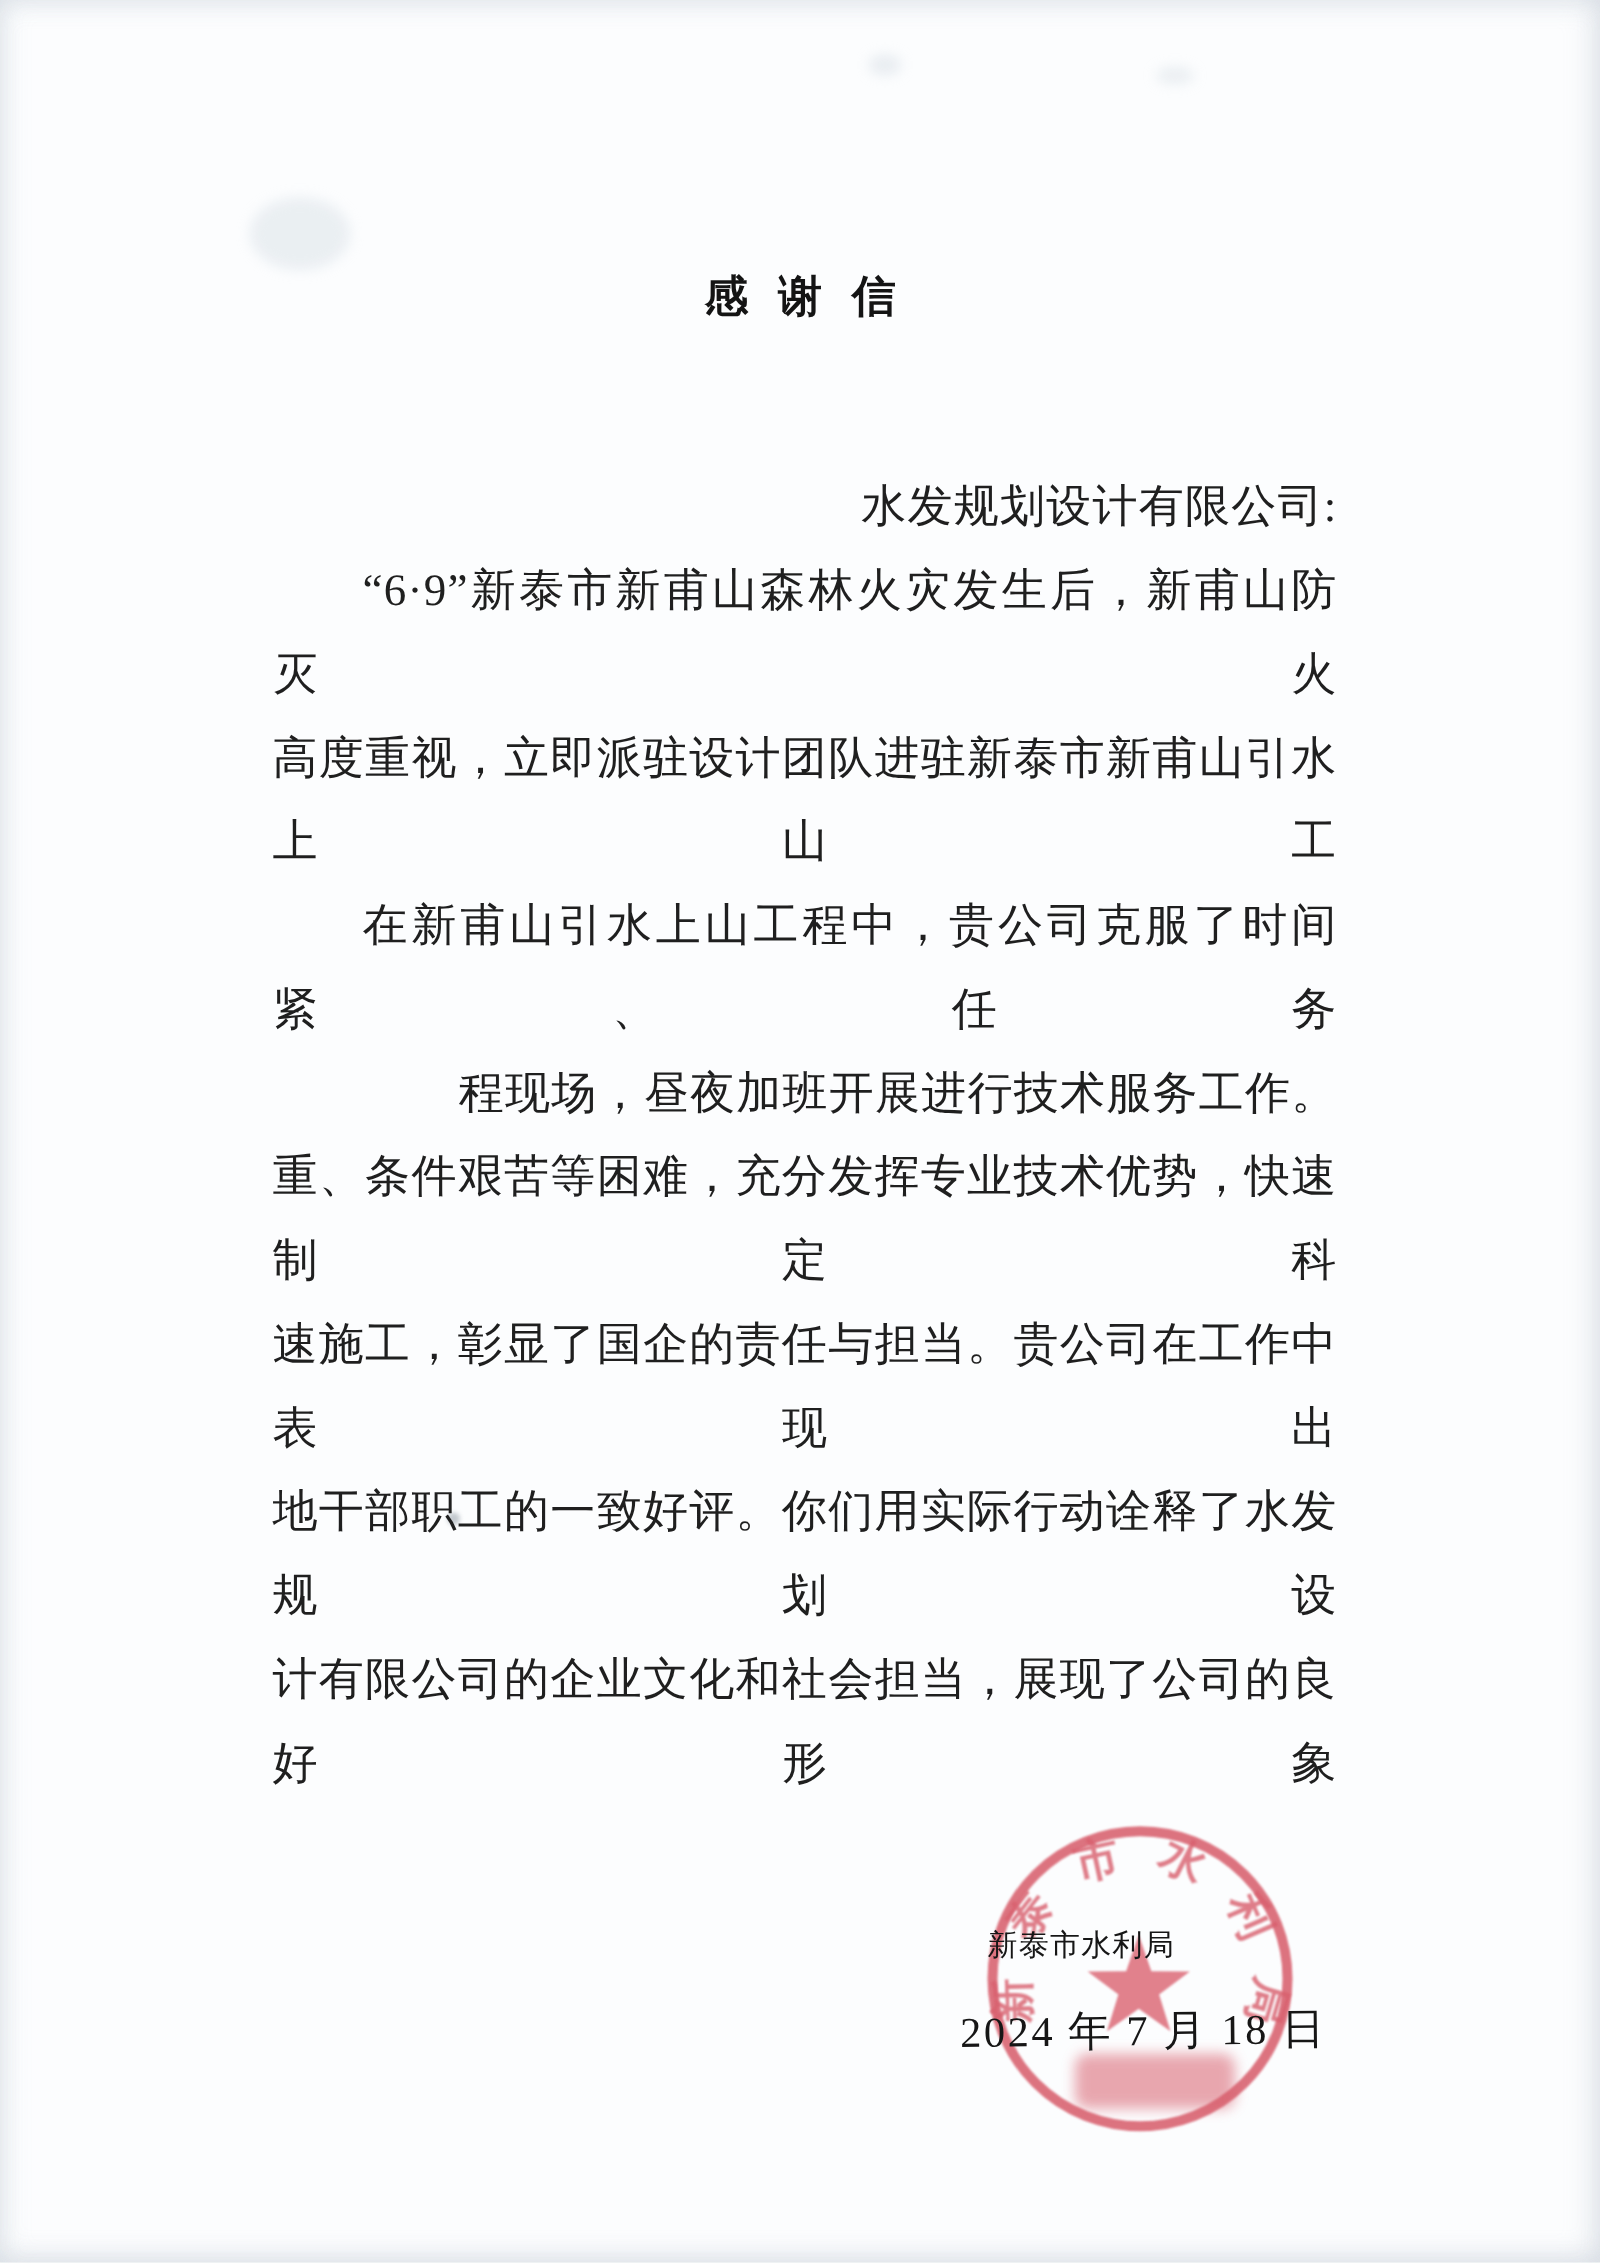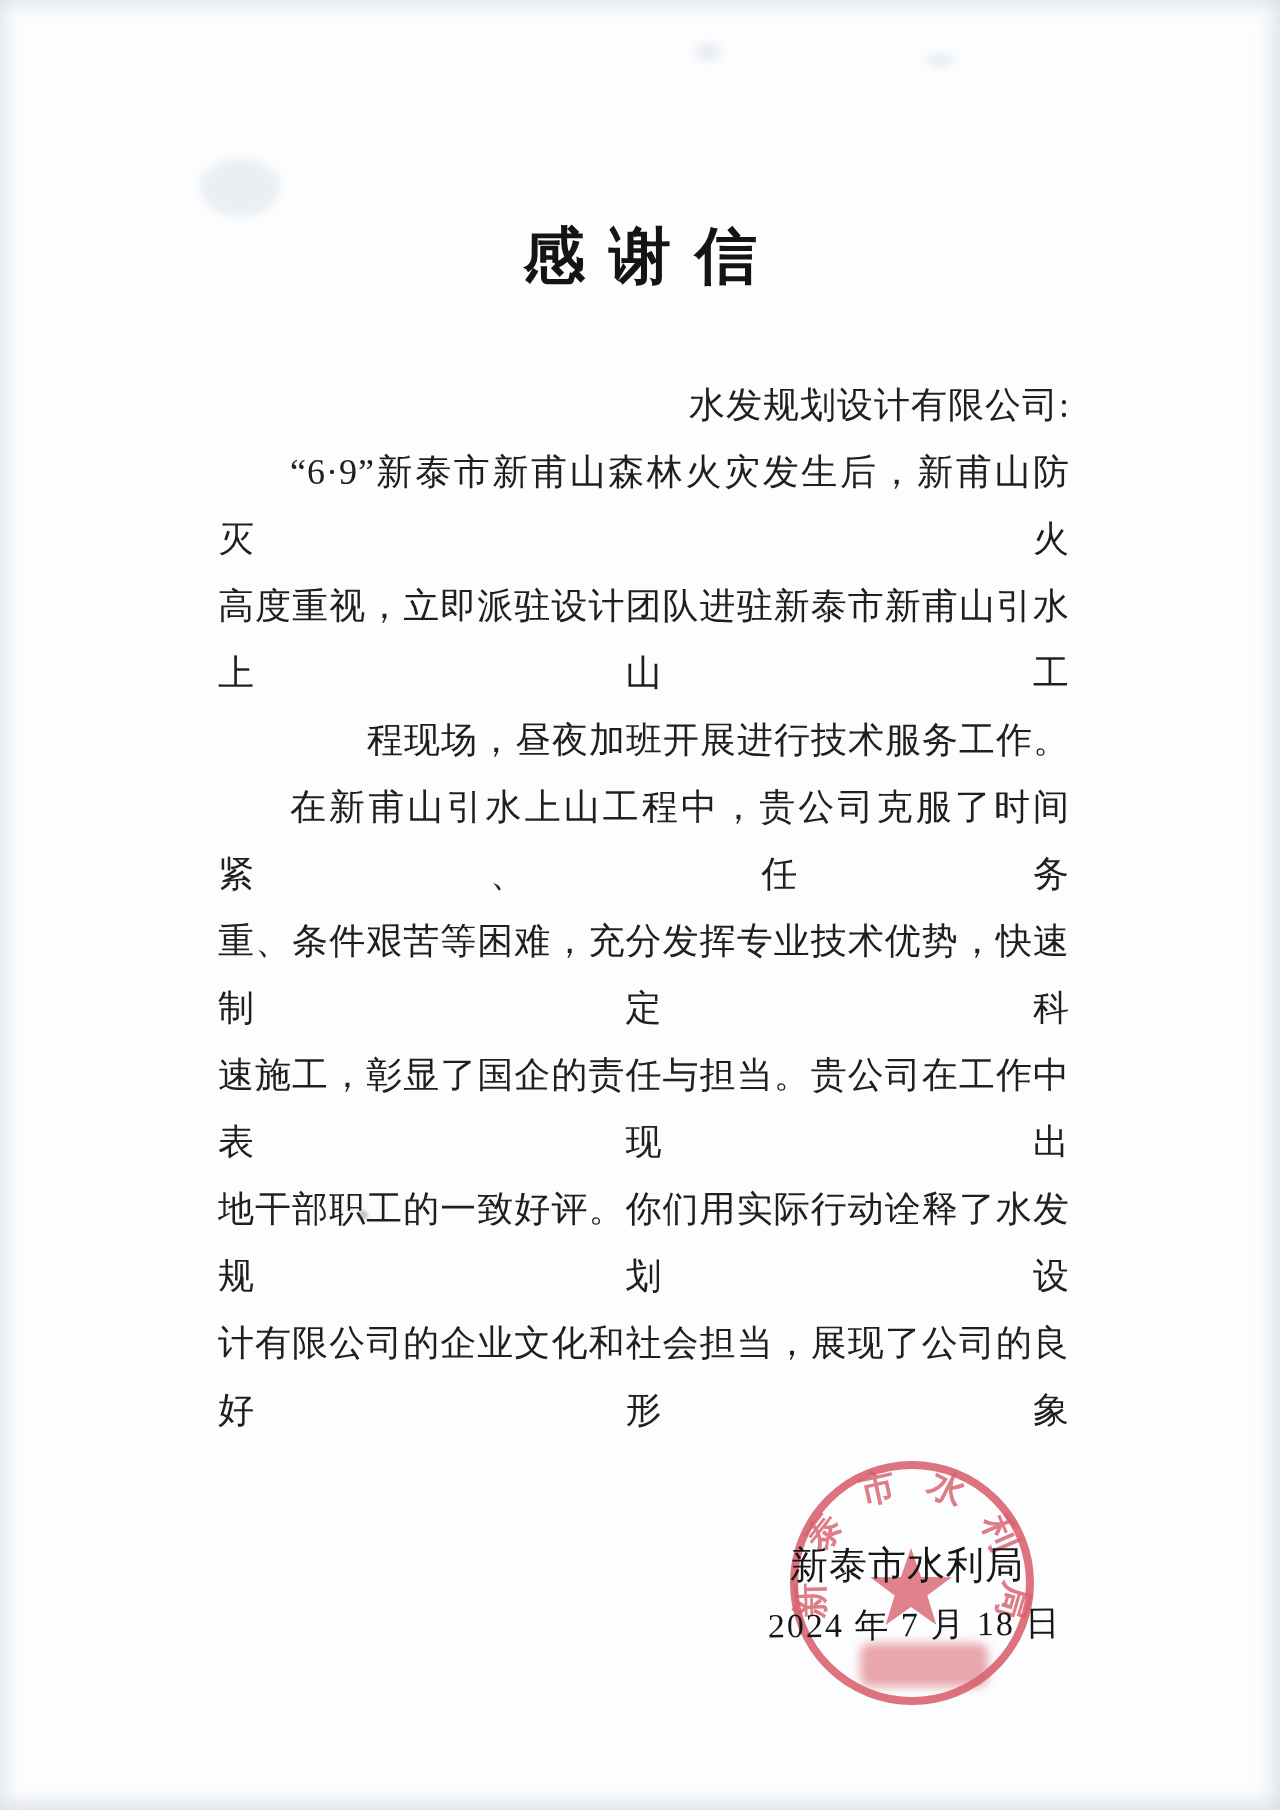--- a/index.html
+++ b/index.html
@@ -28,21 +28,21 @@
   .smudge{
     position:absolute;
     border-radius:50%;
     filter:blur(5px);
     pointer-events:none;
   }
   .title{
     position:absolute;
     top:214px;left:0;width:100%;
     text-align:center;
-    font-size:62px;
+    font-size:35px;
     font-weight:bold;
     color:#141414;
     letter-spacing:24px;
     text-indent:24px; 
     white-space:nowrap;
   }
   .body-text{
     position:absolute;
     left:186px;top:372px;width:884px;
     font-size:36px;
@@ -60,21 +60,21 @@
   .line.indent{text-indent:72px;}
   .stamp{
     position:absolute;
     left:786px;top:1455px;
     width:252px;height:252px;
     z-index:1;
   }
   .sign-block{position:absolute;z-index:2;color:#161616;}
   .signature{
     left:790px;top:1540px;
-    font-size:38px;
+    font-size:24px;
     letter-spacing:1px;
     white-space:nowrap;
   }
   .sign-date{
     left:768px;top:1602px;
     font-size:34px;
     letter-spacing:2px;
     white-space:nowrap;
     transform:rotate(-0.6deg);
   }
@@ -89,23 +89,23 @@
   <div class="smudge" style="left:925px;top:54px;width:30px;height:13px;background:rgba(206,215,223,.40);"></div>
   <div class="smudge" style="left:358px;top:1210px;width:10px;height:10px;background:rgba(150,158,168,.55);filter:blur(1.5px);"></div>
 
   <div class="title">感谢信</div>
 
   <div class="body-text">
     <div class="line">水发规划设计有限公司:</div>
 
     <div class="line j indent">“6·9”新泰市新甫山森林火灾发生后，新甫山防灭火</div>
     <div class="line j">高度重视，立即派驻设计团队进驻新泰市新甫山引水上山工</div>
+    <div class="line j indent">在新甫山引水上山工程中，贵公司克服了时间紧、任务</div>
+
     <div class="line">程现场，昼夜加班开展进行技术服务工作。</div>
-
-    <div class="line j indent">在新甫山引水上山工程中，贵公司克服了时间紧、任务</div>
     <div class="line j">重、条件艰苦等困难，充分发挥专业技术优势，快速制定科</div>
     <div class="line j">速施工，彰显了国企的责任与担当。贵公司在工作中表现出</div>
     <div class="line j">地干部职工的一致好评。你们用实际行动诠释了水发规划设</div>
     <div class="line j">计有限公司的企业文化和社会担当，展现了公司的良好形象</div>
 
   </div>
 
   <div class="stamp">
     <svg width="252" height="252" viewBox="0 0 252 252">
       <defs>

